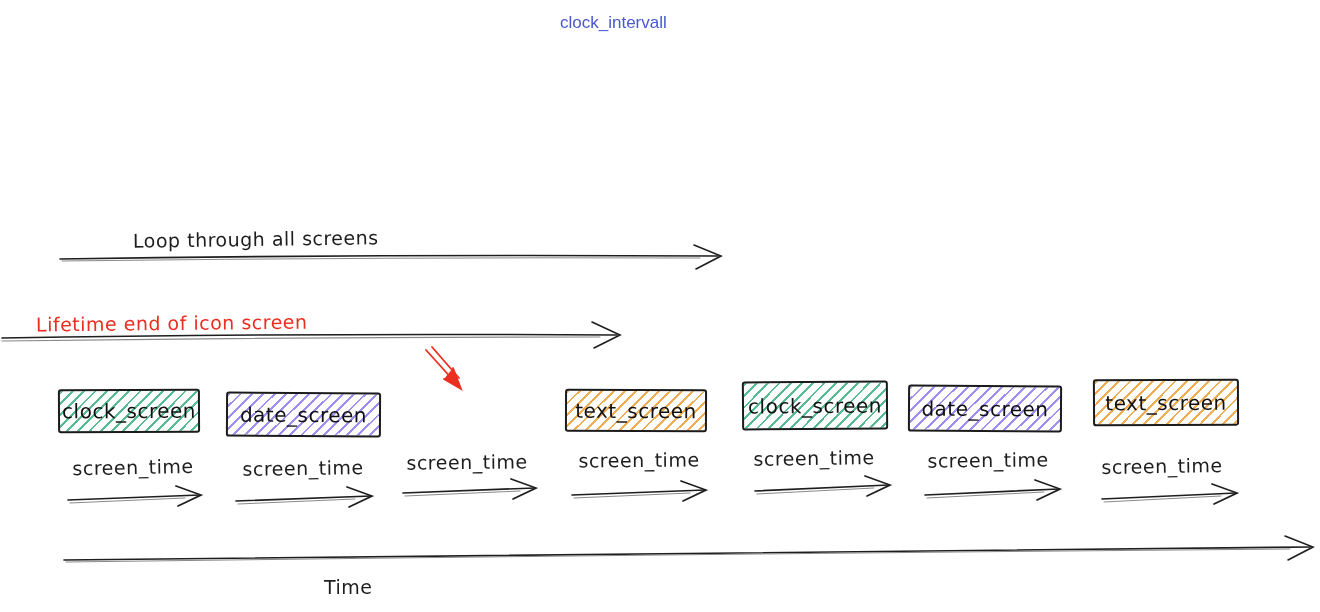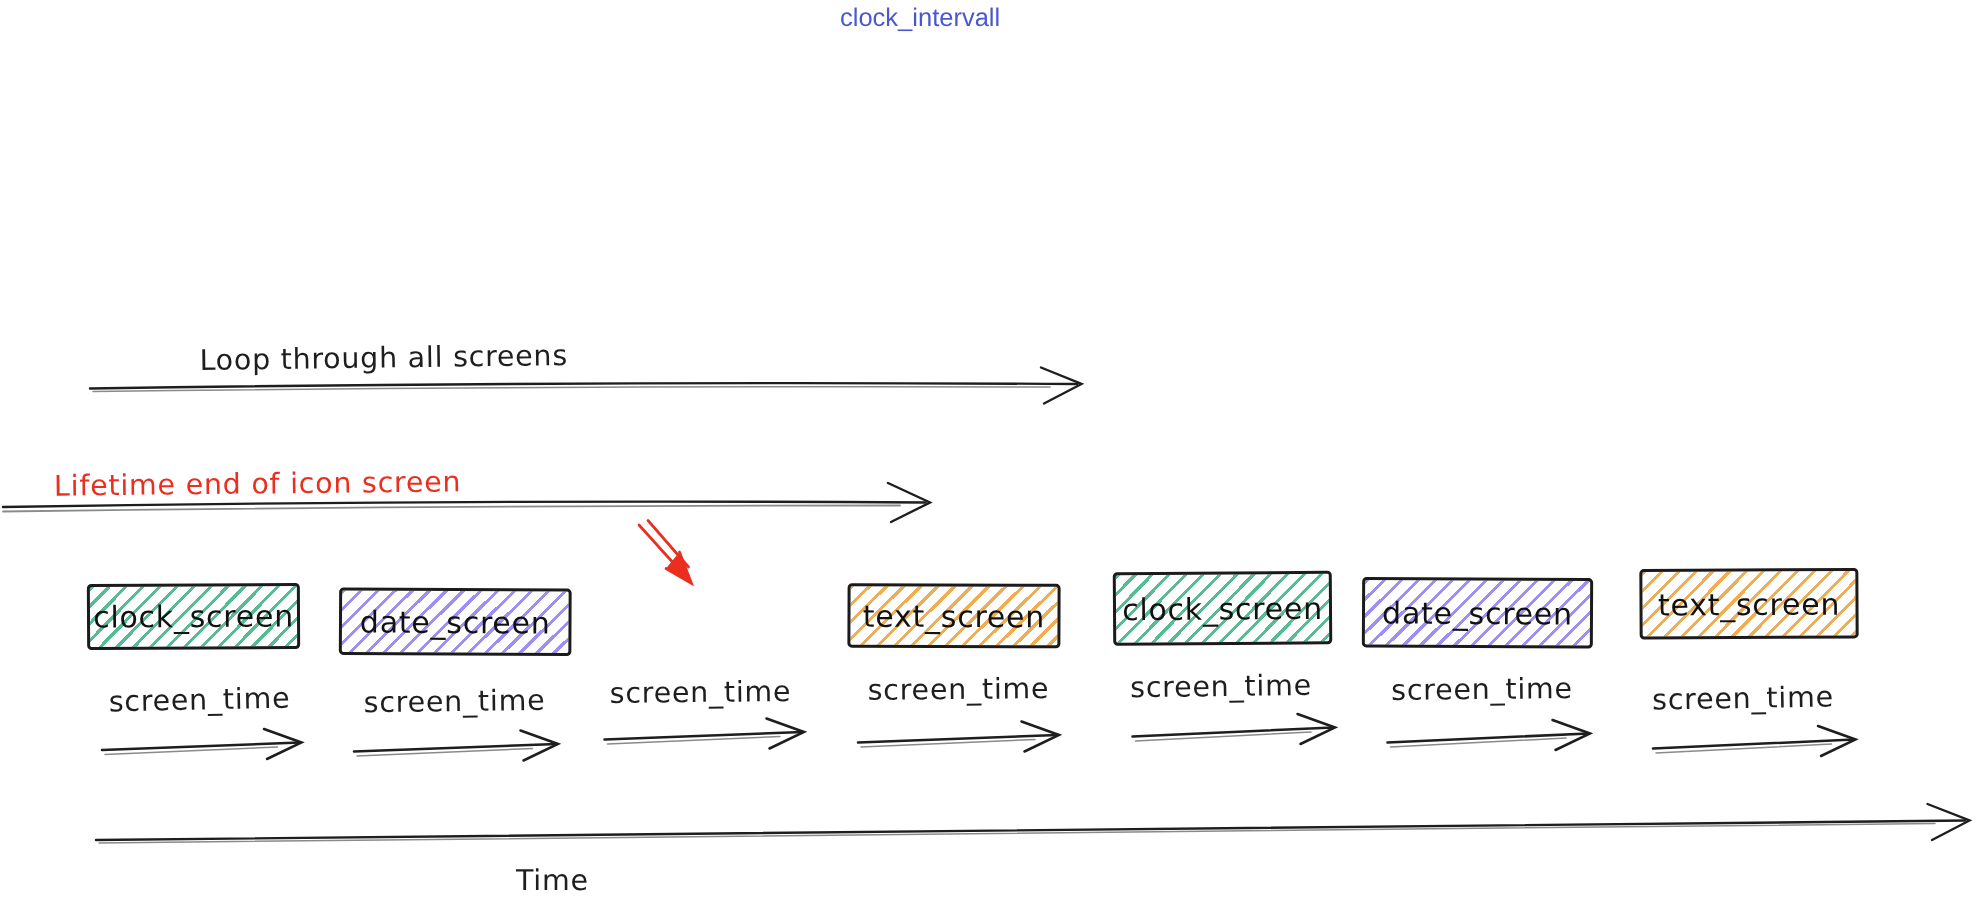--- a/index.html
+++ b/index.html
@@ -6,35 +6,35 @@
   .canvas{
     position:relative;
     width:1320px;height:612px;
     background:#ffffff;
     overflow:hidden;
     font-family:"DejaVu Sans", sans-serif;
     color:#1e1e1e;
   }
   .title{
     position:absolute;
-    left:560px;top:2px;
+    left:560px;top:13px;
     font-family:"Liberation Sans", sans-serif;
     font-size:17px;
     color:#4a58d0;
   }
   .hand{
     position:absolute;
     font-family:"DejaVu Sans", sans-serif;
     font-size:19px;
     letter-spacing:0.5px;
     white-space:nowrap;
   }
   .loop-label{left:133px;top:228px;transform:rotate(-0.8deg);}
   .lifetime-label{left:36px;top:312px;color:#ea2e20;transform:rotate(-0.6deg);}
-  .time-label{left:344px;top:576px;}
+  .time-label{left:324px;top:576px;}
   .arrows{position:absolute;left:0;top:0;width:1320px;height:612px;}
   .box{
     position:absolute;
     box-sizing:border-box;
     border:2px solid #1b1b1b;
     border-radius:3px;
     display:flex;align-items:center;justify-content:center;
     font-size:20px;letter-spacing:0.5px;
     color:#111;
     background-color:#fff;

